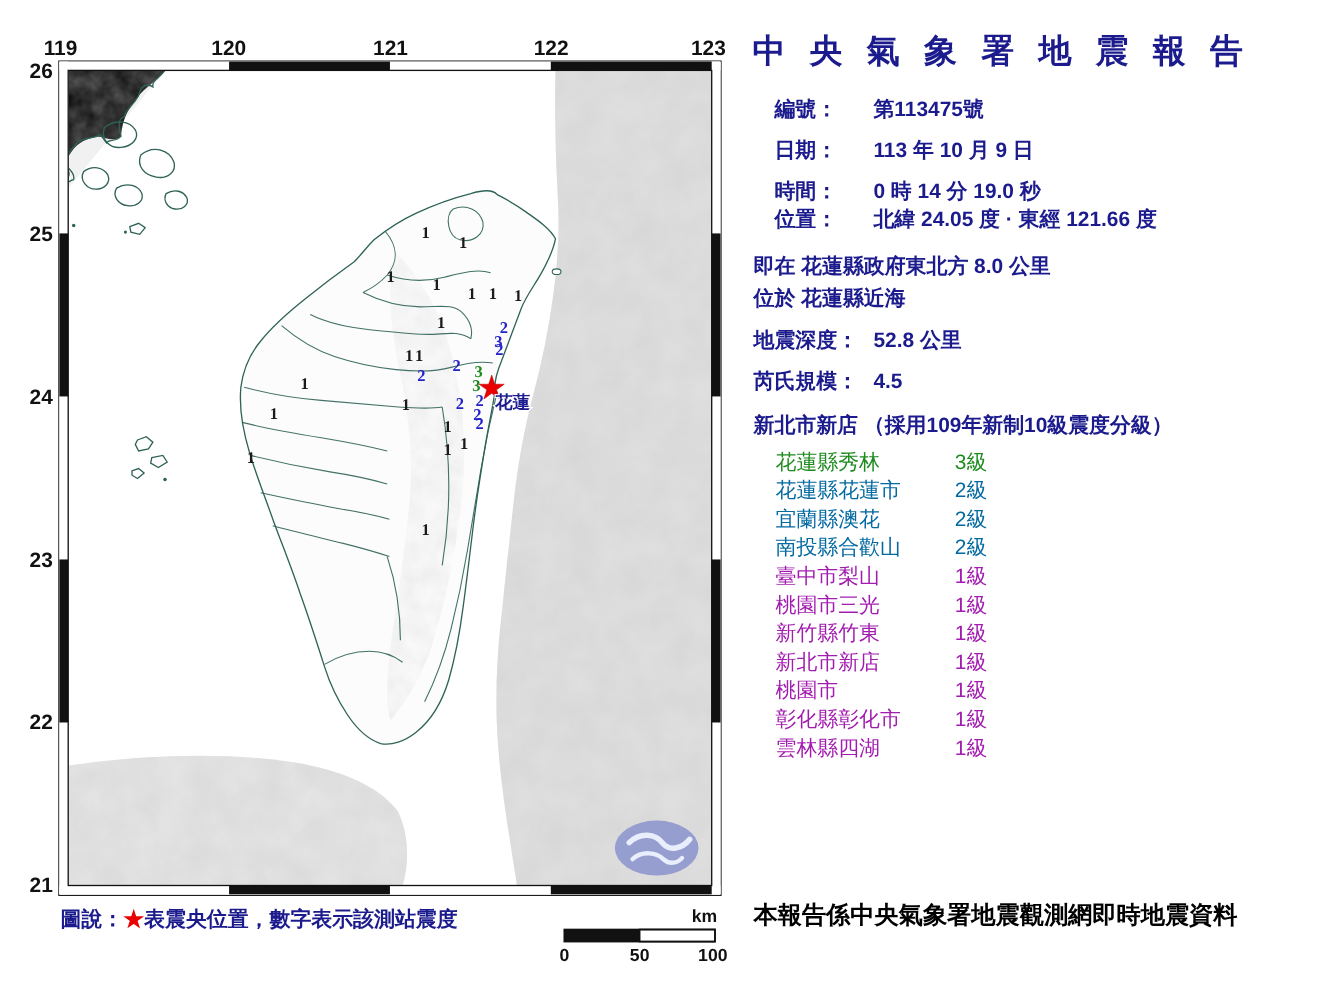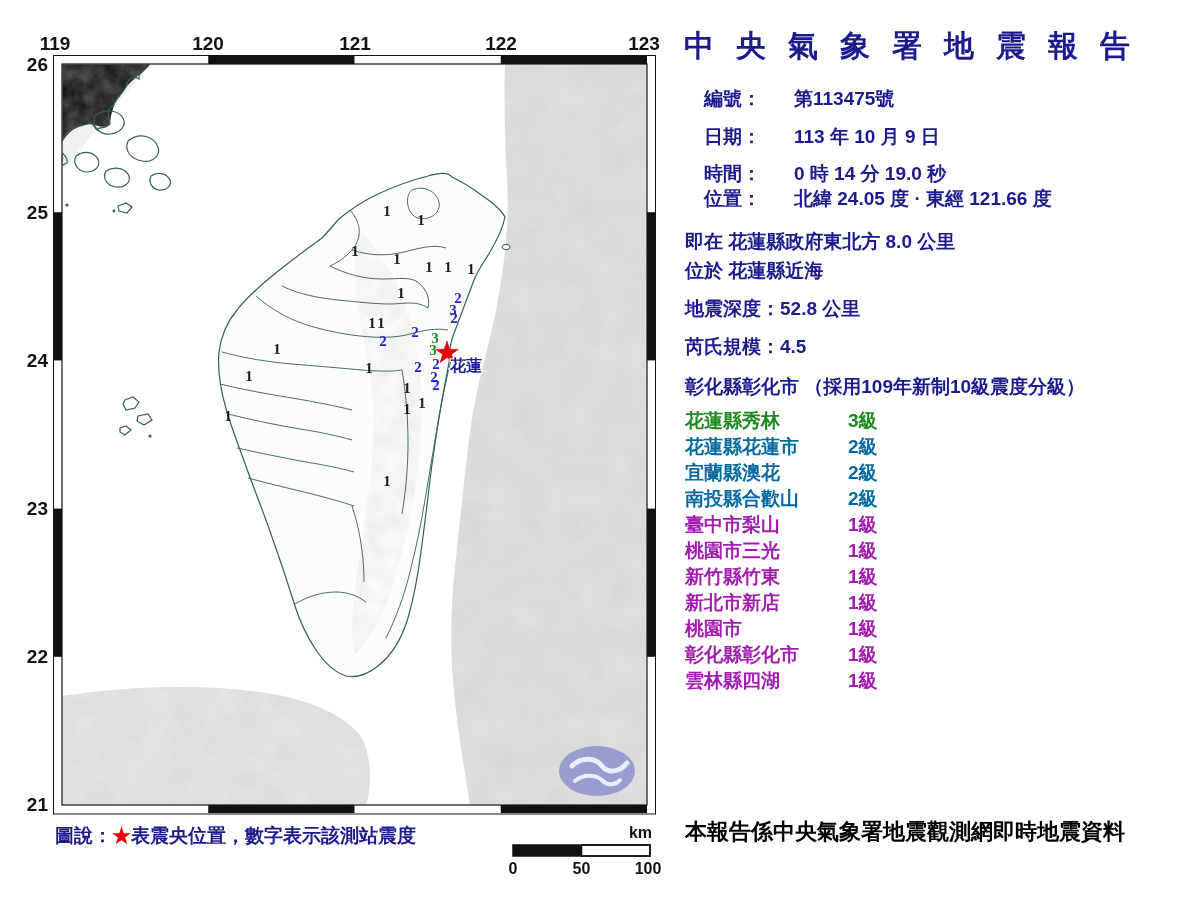--- a/index.html
+++ b/index.html
@@ -4,26 +4,26 @@
 <style>
   html,body{margin:0;padding:0;background:#fff;}
   .page{position:relative;width:1200px;height:900px;background:#fff;overflow:hidden;
         font-family:"Liberation Sans",sans-serif;}
   
   .info{position:absolute;left:672px;top:0;width:528px;height:660px;}
   .title{position:absolute;left:12px;top:26px;font-size:30px;font-weight:bold;
          color:#1b1b8e;letter-spacing:22px;white-space:nowrap;}
   .line{position:absolute;left:13px;font-size:19px;font-weight:bold;color:#1b1b8e;white-space:nowrap;}
   .lbl{display:inline-block;min-width:90px;margin-left:19px;}
-  .lbl4{}
+  .lbl4{margin-right:14px;}
   .ln-number{top:86px}.ln-date{top:124px}.ln-time{top:161px}.ln-loc{top:186px}
   .ln-rel{top:229px}.ln-area{top:258px}.ln-depth{top:296px}.ln-mag{top:334px}
   .ln-ihead{top:374px}
   .ilist{position:absolute;left:13px;top:408px;width:400px;}
-  .irow{display:flex;height:26px;font-size:19px;font-weight:bold;line-height:26px;}
+  .irow{display:flex;height:26px;font-size:19px;font-weight:normal;line-height:26px;margin-left:20px;}
   .irow .nm{width:163px;}
   .lv3{color:#1e8a1e}.lv2{color:#0369a1}.lv1{color:#a21caf}
   .footer{position:absolute;left:13px;top:818px;font-size:22px;font-weight:bold;
           color:#000000;line-height:28px;white-space:nowrap;}
   
   .map-panel{position:absolute;left:0;top:0;width:672px;height:900px;}
   svg text{font-family:"Liberation Sans",sans-serif;}
   .axis{font-size:19px;font-weight:bold;fill:#111;}
   .st{font-family:"Liberation Serif",serif;font-weight:bold;font-size:15px;text-anchor:middle;}
   .c1{fill:#1a1a1a}.c2{fill:#2222c8}.c3{fill:#1e8a1e}
@@ -256,21 +256,21 @@
       <span class="lbl">位置：</span><span>北緯 24.05 度 · 東經 121.66 度</span>
     </div>
     <div class="line ln-rel">即在 花蓮縣政府東北方 8.0 公里</div>
     <div class="line ln-area">位於 花蓮縣近海</div>
     <div class="line ln-depth">
       <span class="lbl4">地震深度：</span><span>52.8 公里</span>
     </div>
     <div class="line ln-mag">
       <span class="lbl4">芮氏規模：</span><span>4.5</span>
     </div>
-    <div class="line ln-ihead">彰化縣彰化市 （採用109年新制10級震度分級）</div>
+    <div class="line ln-ihead">新北市新店 （採用109年新制10級震度分級）</div>
 
     <div class="ilist">
       <div class="irow lv3">
         <span class="nm">花蓮縣秀林</span>
         <span class="lv">3級</span>
       </div>
       <div class="irow lv2">
         <span class="nm">花蓮縣花蓮市</span>
         <span class="lv">2級</span>
       </div>

